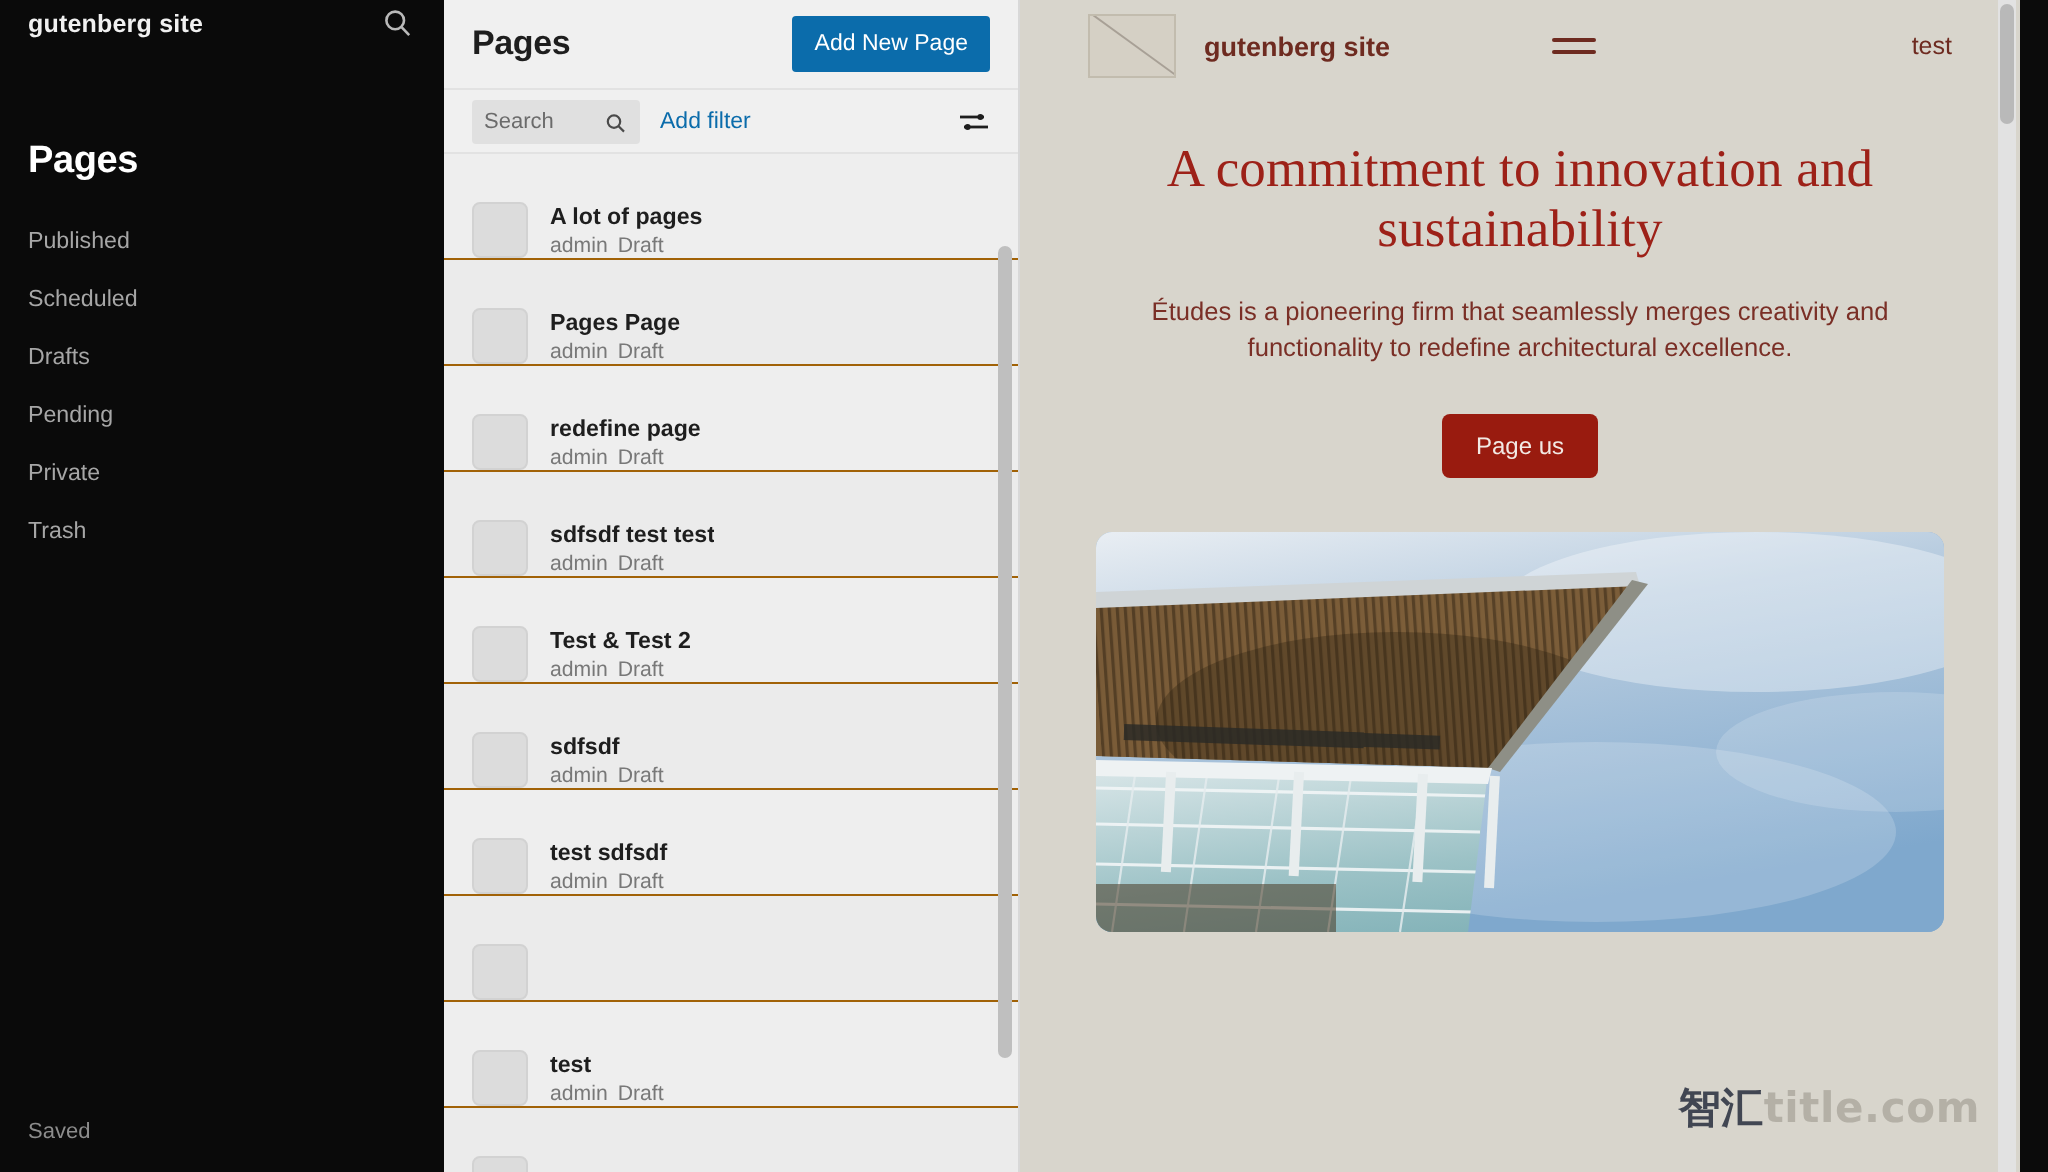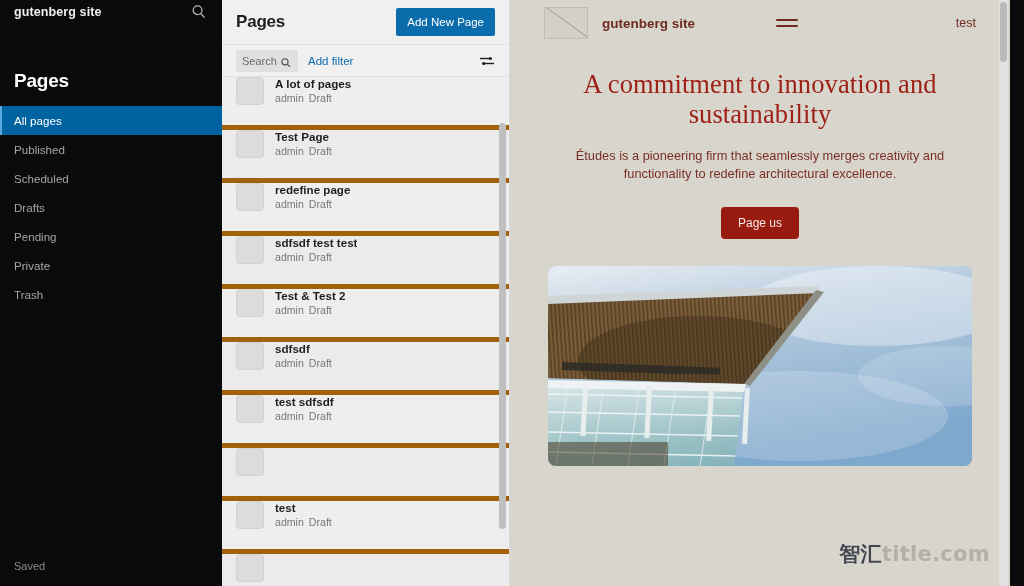--- a/index.html
+++ b/index.html
@@ -65,32 +65,32 @@
   }
 
   .lp-toolbar {
     flex:0 0 33px; height:33px;
     display:flex; align-items:center; gap:10px;
     padding:0 14px; background:#f0f0f0;
     border-top:1px solid #e2e2e2; border-bottom:1px solid #e2e2e2;
   }
   .search-box {
     display:flex; align-items:center; justify-content:space-between;
-    background:#e0e0e0; border-radius:2px; width:62px; height:22px; padding:0 6px;text-align:center;
+    background:#e0e0e0; border-radius:2px; width:84px; height:22px; padding:0 6px;text-align:center;
   }
   .search-box .sv { font-size:11px; color:#6b6b6b; }
   .search-box .si { width:12px; height:12px; }
   .add-filter { font-size:11.5px; color:#0b6cab; cursor:pointer; white-space:nowrap; }
   .filter-toggle { margin-left:auto; width:16px; height:14px; cursor:pointer; }
 
   .lp-list { flex:1 1 auto; overflow:hidden; position:relative; background:#eeeeee; }
   .row {
-    display:flex; align-items:flex-start; gap:11px;
+    display:flex; align-items:flex-end; gap:11px;
     height:53px; padding:0 14px;
-    border-bottom:5px solid #a16207; cursor:pointer;
+    border-bottom:1px solid #a16207; cursor:pointer;
   }
   .row.alt { background:#ebebeb; }
   .thumb {
     flex:0 0 28px; width:28px; height:28px; border-radius:4px;
     background:#dcdcdc; border:1px solid #d2d2d2;
   }
   .row-text { min-width:0; }
   .row-title {
     font-size:11.6px; font-weight:700; color:#1e1e1e;
     white-space:nowrap; overflow:hidden; text-overflow:ellipsis; margin-bottom:2px;
@@ -188,23 +188,20 @@
         <svg viewBox="0 0 18 18" fill="none" stroke="#d8d8d8" stroke-width="1.3">
           <circle cx="7.6" cy="7.2" r="4.4"></circle>
             <line x1="10.9" y1="10.7" x2="14.6" y2="14.6"></line>
         </svg>
       </span>
     </div>
 
     <div class="sb-heading">Pages</div>
 
     <div class="sb-nav">
-      <div class="sb-item active">
-        <span>All pages</span>
-      </div>
       <div class="sb-item">
         <span>Published</span>
       </div>
       <div class="sb-item">
         <span>Scheduled</span>
       </div>
       <div class="sb-item">
         <span>Drafts</span>
       </div>
       <div class="sb-item">
@@ -258,21 +255,21 @@
           <div class="row-meta">
             <span class="mauthor">admin</span>
             <span>Draft</span>
           </div>
         </div>
       </div>
 
       <div class="row alt">
         <div class="thumb"></div>
         <div class="row-text">
-          <div class="row-title">Test Page</div>
+          <div class="row-title">Pages Page</div>
           <div class="row-meta">
             <span class="mauthor">admin</span>
             <span>Draft</span>
           </div>
         </div>
       </div>
 
       <div class="row">
         <div class="thumb"></div>
         <div class="row-text">

